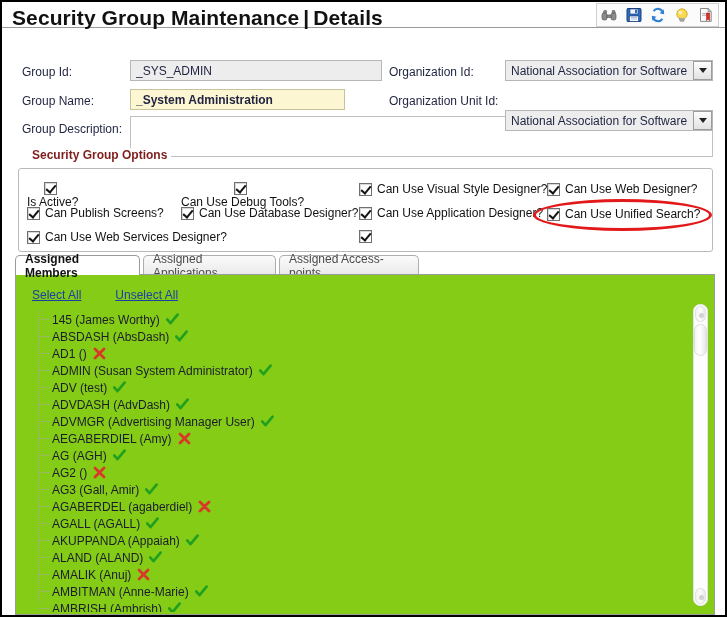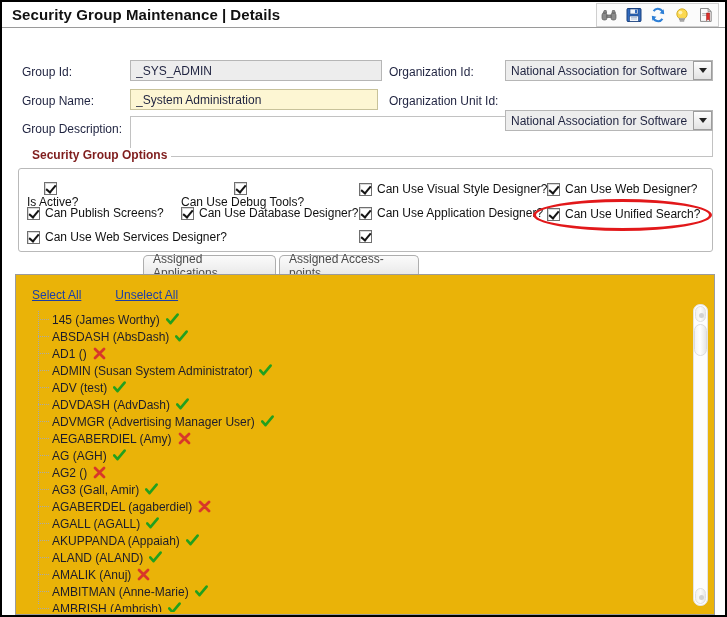--- a/index.html
+++ b/index.html
@@ -22,21 +22,21 @@
 
   
   .titlebar{
     position:absolute;left:0;top:0;width:723px;height:26px;
     background:#fff;
     border-bottom:1px solid #9a9a9a;
     box-sizing:border-box;
   }
   .title-text{
     position:absolute;left:10px;top:4px;
-    font-size:15px;font-weight:bold;color:#111;
+    font-size:21px;font-weight:bold;color:#111;
     white-space:nowrap;
     letter-spacing:0.1px;
   }
   .title-sep{color:#111;padding:0 4px;font-weight:bold;}
 
   .toolbar{
     position:absolute;right:6px;top:1px;
     height:24px;
     display:flex;align-items:center;
     padding:0 4px;
@@ -178,21 +178,21 @@
     font-weight:bold;
     border-color:#9b9b9b;
     z-index:3;
   }
 
   
   .listpanel{
     position:absolute;left:13px;top:272px;width:700px;height:341px;
     box-sizing:border-box;
     border:1px solid #9b9b9b;
-    background:#eab308;
+    background:#84cc16;
     overflow:hidden;
   }
   .linkrow{
     position:absolute;left:16px;top:13px;
     display:flex;gap:34px;
   }
   .alink{
     font-size:12px;
     color:#1b3fa8;
     text-decoration:underline;
@@ -321,21 +321,21 @@
           <path d="M8.6 6 L11.6 6 L11.6 13.6 L10.1 12.1 L8.6 13.6 Z" fill="#e0302c" stroke="#9c1512" stroke-width="0.6"></path>
         </svg>
       </div>
     </div>
   </div>
 
   <div class="lbl form-row" style="left:20px;top:63px;">Group Id:</div>
   <input class="txtbox form-row" style="left: 128px; top: 58px; width: 252px; height: 21px;" readonly="" value="_SYS_ADMIN">
 
   <div class="lbl form-row" style="left:20px;top:92px;text-align:center;">Group Name:</div>
-  <input class="txtbox yellow form-row" style="left: 128px; top: 87px; width: 248px; height: 21px;" value="_System Administration">
+  <input class="txtbox yellow form-row" style="left: 128px; top: 87px; width: 215px; height: 21px; font-weight: bold;" value="_System Administration">
 
   <div class="lbl form-row" style="left:20px;top:120px;">Group Description:</div>
   <textarea class="txtbox white form-row" style="left: 128px; top: 114px; width: 583px; height: 41px; resize: none;" placeholder=""></textarea>
 
   <div class="lbl form-row" style="left:387px;top:63px;">Organization Id:</div>
   <div class="sel form-row" style="left:503px;top:58px;width:208px;">
     <span class="sel-txt">National Association for Software E</span>
     <span class="sel-btn">
         <i class="caret"></i>
       </span>
@@ -390,20 +390,23 @@
     <span class="chkbox"></span>
     <span>Can Use Web Services Designer?</span>
   </div>
   <div class="chk-item" style="left:357px;top:228px;">
     <span class="chkbox"></span>
   </div>
 
   <div class="annot"></div>
 
   <div class="tabstrip">
+    <div class="tab active" style="left:0px;width:125px;">
+      <span>Assigned Members</span>
+    </div>
     <div class="tab" style="left:128px;width:133px;">
       <span>Assigned Applications</span>
     </div>
     <div class="tab" style="left:264px;width:140px;">
       <span>Assigned Access-points</span>
     </div>
   </div>
 
   <div class="listpanel">
 

